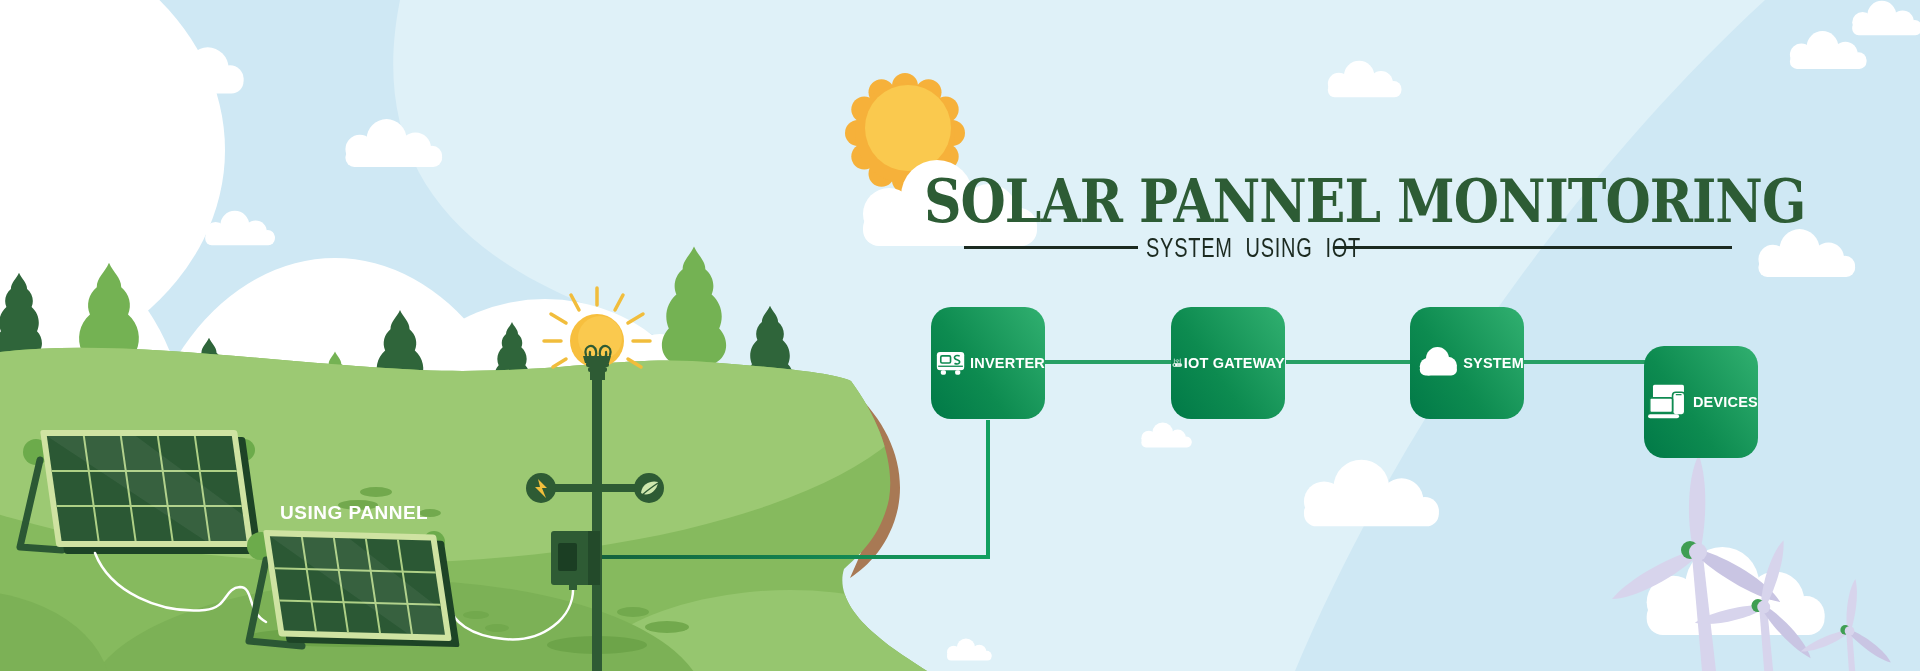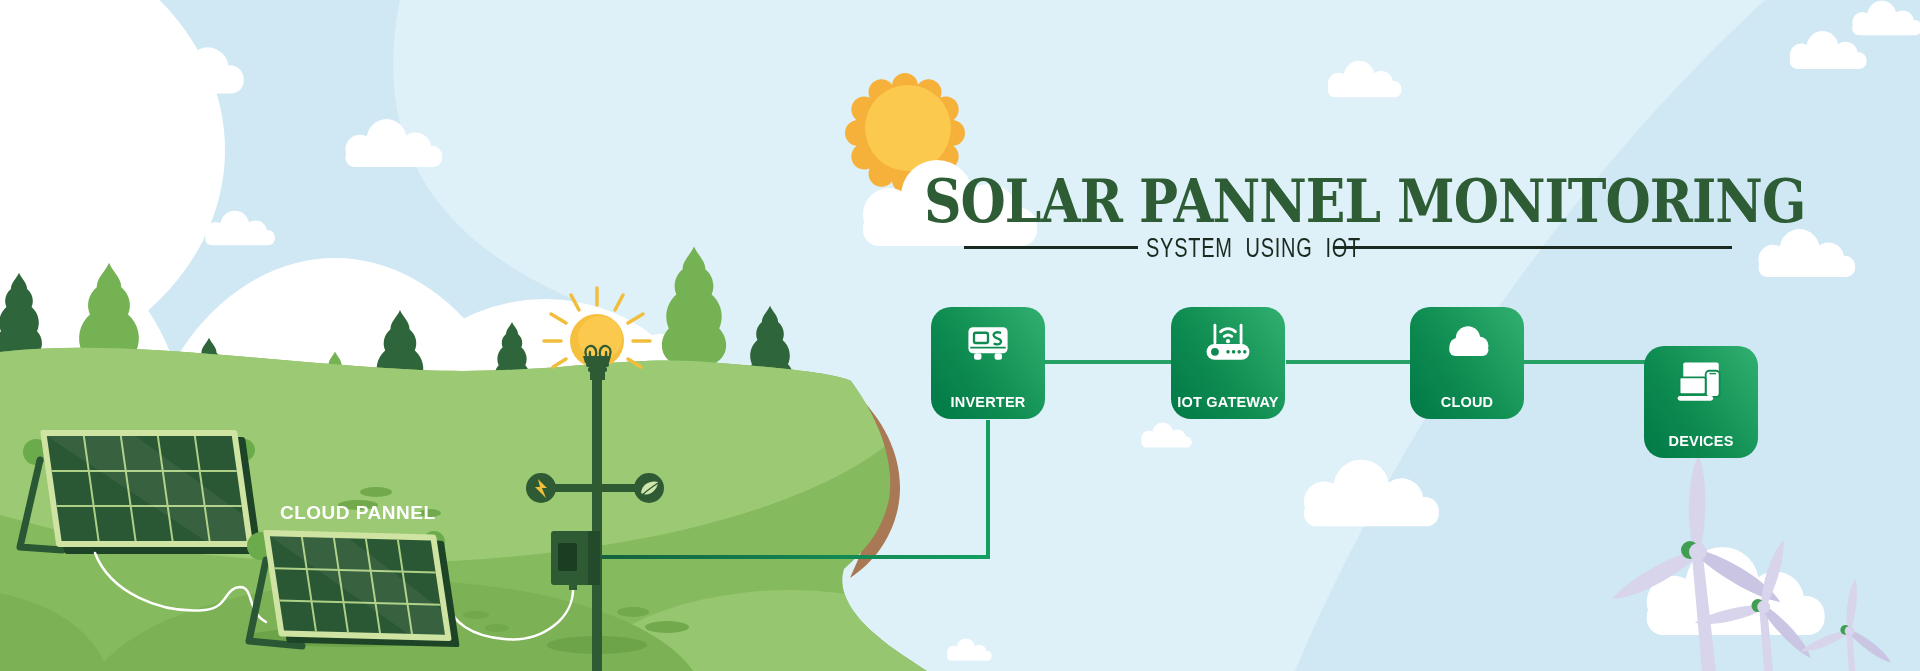--- a/index.html
+++ b/index.html
@@ -13,21 +13,21 @@
   .subtitle-line{position:absolute;top:246px;height:3px;background:#1b2a20;}
   .subtitle-line.left{left:964px;width:174px;}
   .subtitle-line.right{left:1334px;width:398px;}
   .banner-subtitle{position:absolute;left:1146px;top:233px;
     font-size:27px;color:#1b2a20;letter-spacing:1px;word-spacing:9px;
     white-space:nowrap;transform:scaleX(0.74);transform-origin:left top;}
   .solar-label{position:absolute;left:280px;top:502px;color:#ffffff;
     font-weight:bold;font-size:19px;letter-spacing:0.5px;white-space:nowrap;}
   .node{position:absolute;top:307px;width:114px;height:112px;border-radius:20px;
     background:linear-gradient(55deg,#017947 0%,#0d8b50 40%,#31b070 100%);
-    display:flex;flex-direction:column;align-items:center;
+    display:flex;flex-direction:row;align-items:center;
     justify-content:space-between;padding:8px 0 9px 0;box-sizing:border-box;}
   .node .label{color:#ffffff;font-weight:bold;font-size:14.5px;
     letter-spacing:0.2px;white-space:nowrap;}
   .connector{position:absolute;top:360px;height:4px;background:#27a065;}
 </style>
 </head>
 <body>
 
 <div class="stage">
 
@@ -261,21 +261,21 @@
       <circle cx="1" cy="0" r="9" fill="#d7d4ec"></circle>
     </g>
   </g>
 </svg>
 
 <div class="banner-title">SOLAR PANNEL MONITORING</div>
 <div class="subtitle-line left"></div>
 <div class="banner-subtitle">SYSTEM USING IOT</div>
 <div class="subtitle-line right"></div>
 
-<div class="solar-label">CLOUD PANNEL</div>
+<div class="solar-label">USING PANNEL</div>
 
 <div class="connector" style="left:1045px;width:126px;"></div>
 <div class="connector" style="left:1286px;width:125px;"></div>
 <div class="connector" style="left:1524px;width:121px;"></div>
 
 <div class="node" style="left:931px;">
   <svg width="56" height="56" viewBox="0 0 60 60">
     <rect x="9" y="13" width="42" height="28" rx="5" fill="#fff"></rect>
     <rect x="15" y="19" width="15" height="11" rx="2" fill="none" stroke="#0f8b51" stroke-width="2.5"></rect>
     <path d="M43,19 c-7,-2 -10,4 -3,6 c7,2 4,8 -3,6" fill="none" stroke="#0f8b51" stroke-width="2.5" stroke-linecap="round"></path>
@@ -303,21 +303,21 @@
   <span class="label">IOT GATEWAY</span>
 </div>
 
 <div class="node" style="left:1410px;">
   <svg width="56" height="56" viewBox="0 0 60 60">
     <circle cx="21" cy="34" r="10" fill="#fff"></circle>
     <circle cx="31" cy="25" r="13" fill="#fff"></circle>
     <circle cx="43" cy="33" r="10" fill="#fff"></circle>
     <rect x="11" y="31" width="42" height="13" rx="6.5" fill="#fff"></rect>
   </svg>
-  <span class="label">CLOUD</span>
+  <span class="label">SYSTEM</span>
 </div>
 
 <div class="node" style="left:1644px;margin-top:39px;">
   <svg width="56" height="56" viewBox="0 0 60 60">
     <rect x="11" y="9" width="38" height="28" rx="2" fill="#fff"></rect>
     <rect x="35" y="18" width="15" height="28" rx="4" fill="#fff" stroke="#0f8b51" stroke-width="2"></rect>
     <line x1="39" y1="21" x2="46" y2="21" stroke="#0f8b51" stroke-width="1.5"></line>
     <rect x="7" y="25" width="28" height="18" rx="2" fill="#fff" stroke="#0f8b51" stroke-width="2"></rect>
     <rect x="5" y="45" width="38" height="5" rx="2.5" fill="#fff"></rect>
   </svg>

